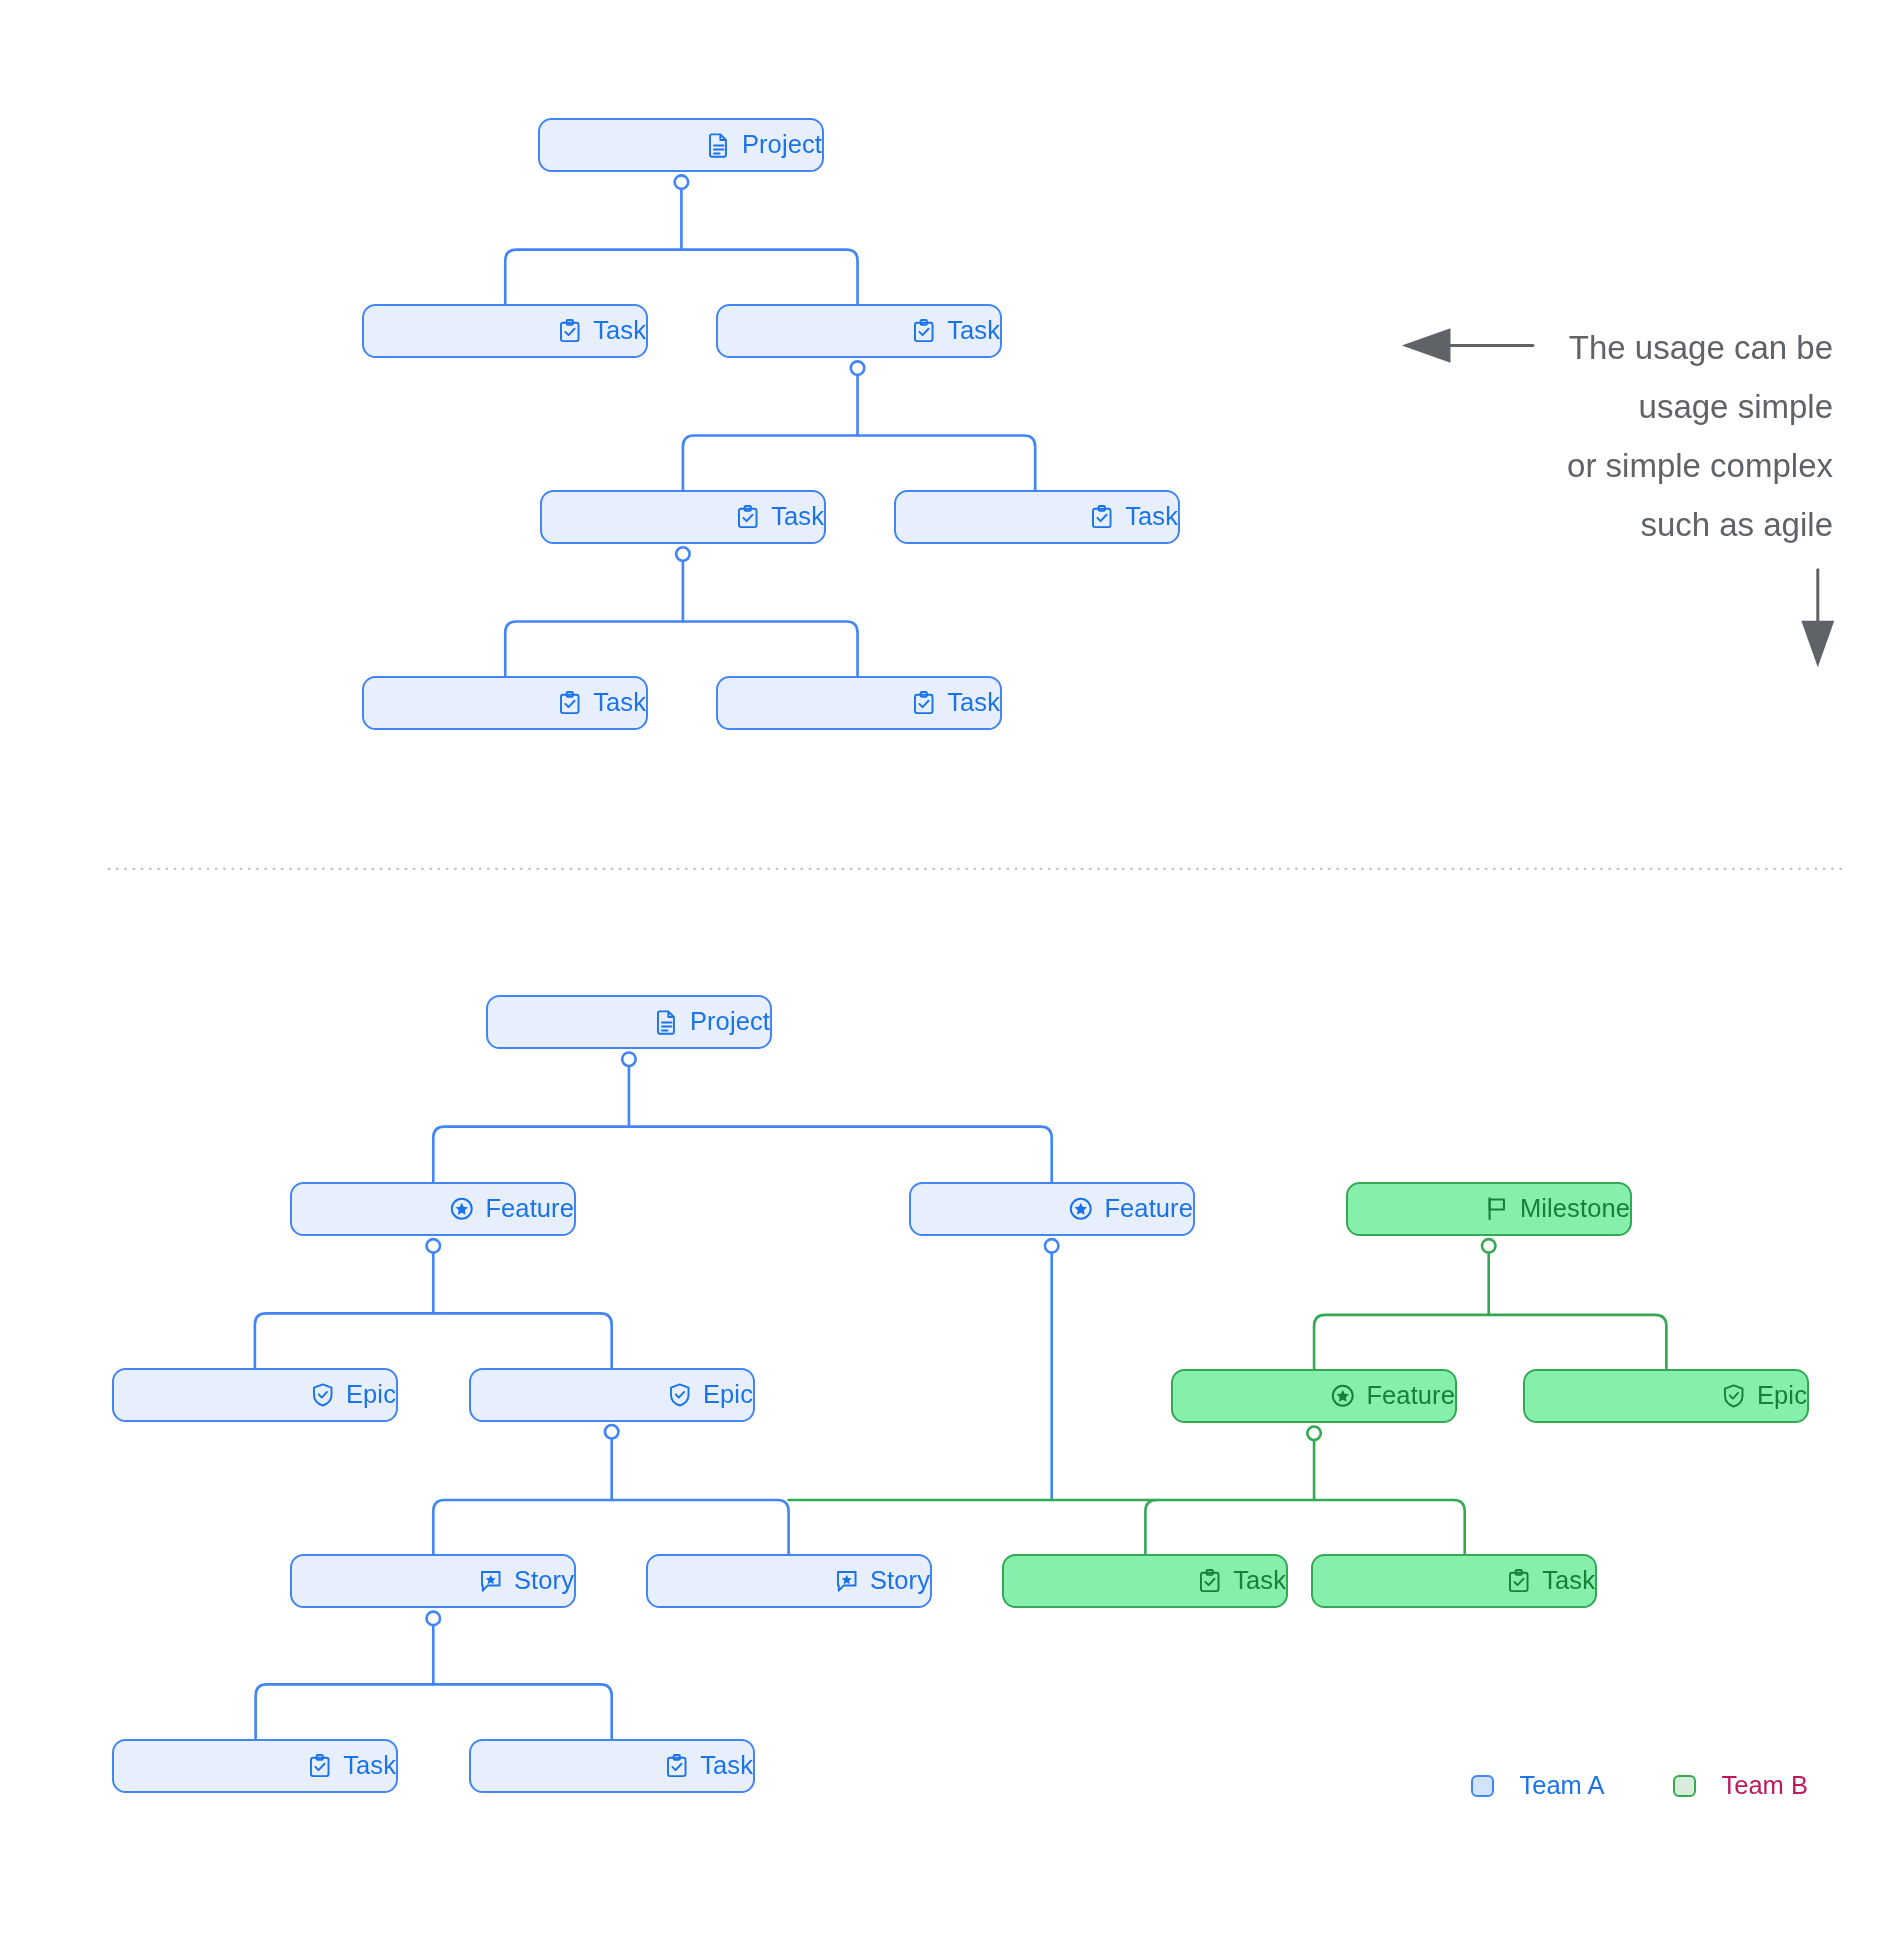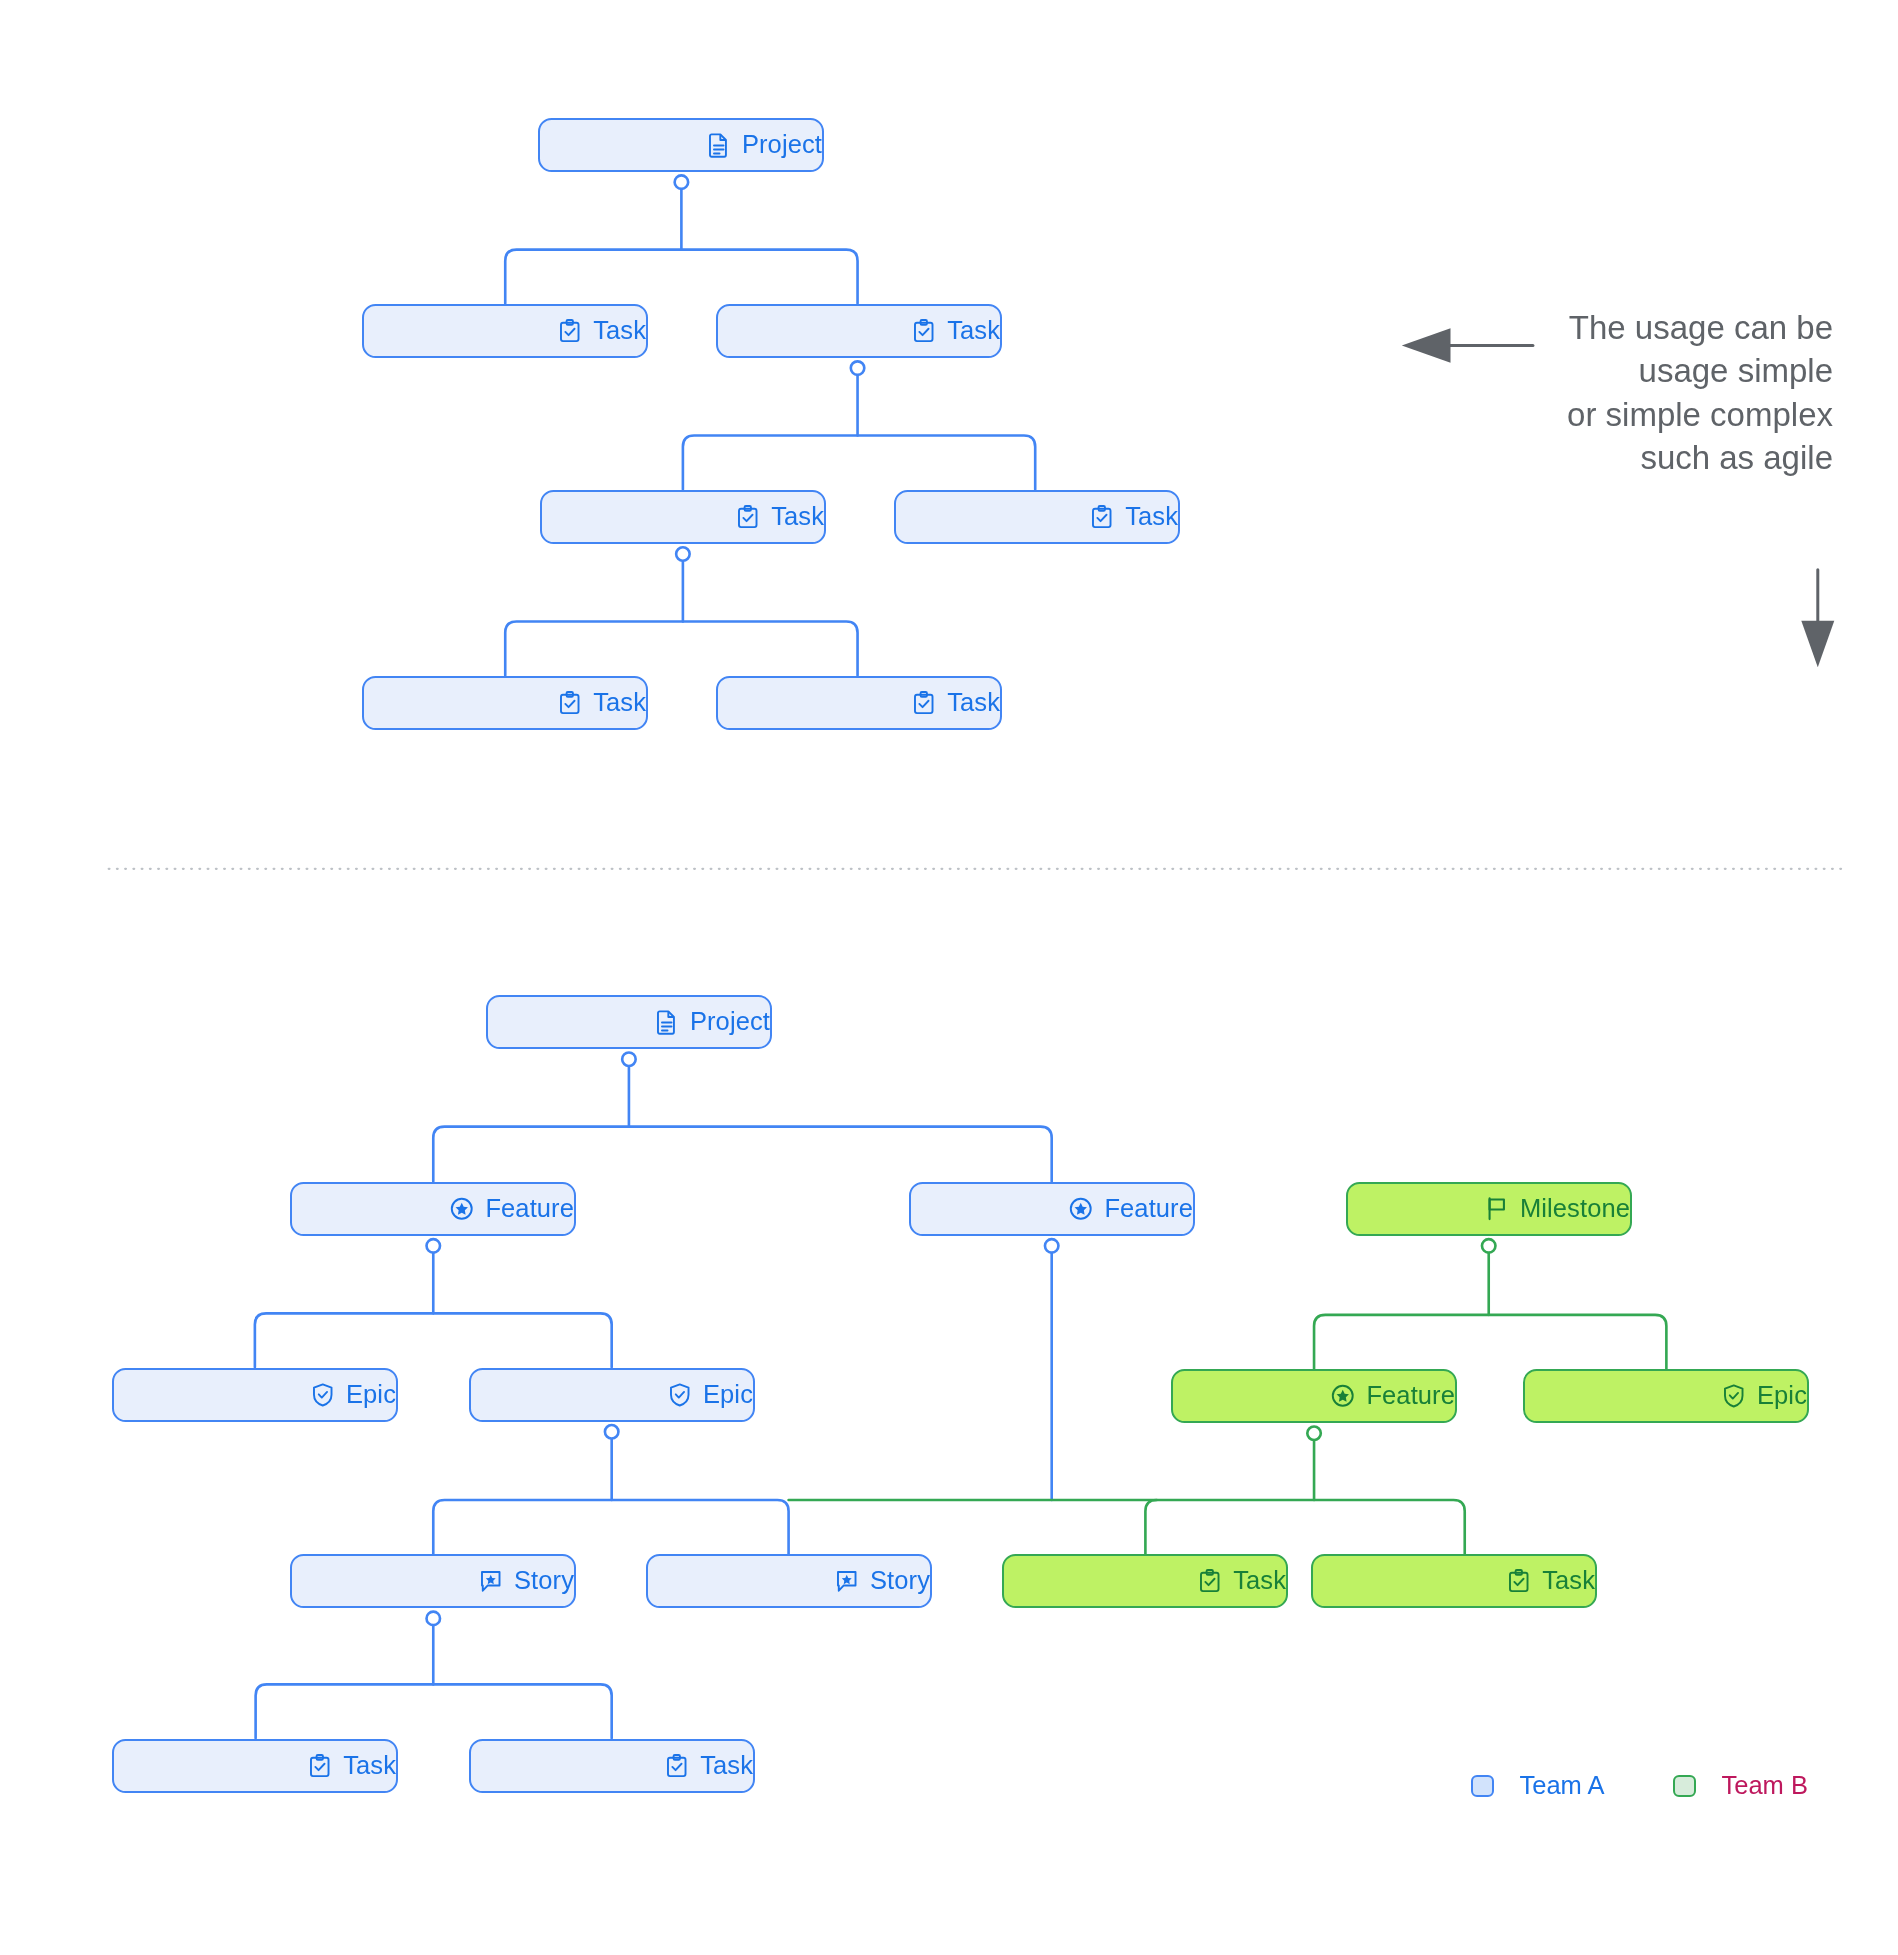--- a/index.html
+++ b/index.html
@@ -18,33 +18,33 @@
     gap:10.5px;
     border-radius:13.5px;
     border:2.2px solid;
     font-size:25.5px;
     letter-spacing:0.1px;
     white-space:nowrap;
     user-select:none;
   }
   .node .nlabel{line-height:1;}
   .node.blue{background:#e8effc;border-color:#4285f4;color:#1a73e8;}
-  .node.green{background:#bef264;border-color:#34a853;color:#188038;}
+  .node.green{background:#86efac;border-color:#34a853;color:#188038;}
   .node .ico{width:25.5px;height:25.5px;display:block;flex:0 0 auto;}
 
   
   .annot{
     position:absolute;
     color:#5f6368;
     font-size:33px;
     line-height:1.18;
     text-align:right;
     white-space:nowrap;
   }
-  .annot div{margin-bottom:4.5px;}
+  .annot div{margin-bottom:4.5px;margin-top:20px;}
 
   
   .legend{position:absolute;display:flex;align-items:center;gap:26px;}
   .legend .sw{width:22.5px;height:22.5px;border-radius:6px;border:2.2px solid;box-sizing:border-box;}
   .legend .sw.blue{background:#d2e3fc;border-color:#4285f4;}
   .legend .sw.green{background:#d7ecdb;border-color:#34a853;}
   .legend .ltxt{font-size:25.5px;line-height:1;}
   .legend .ltxt.blue{color:#1a73e8;}
   .legend .ltxt.green{color:#be185d;}
 </style>

